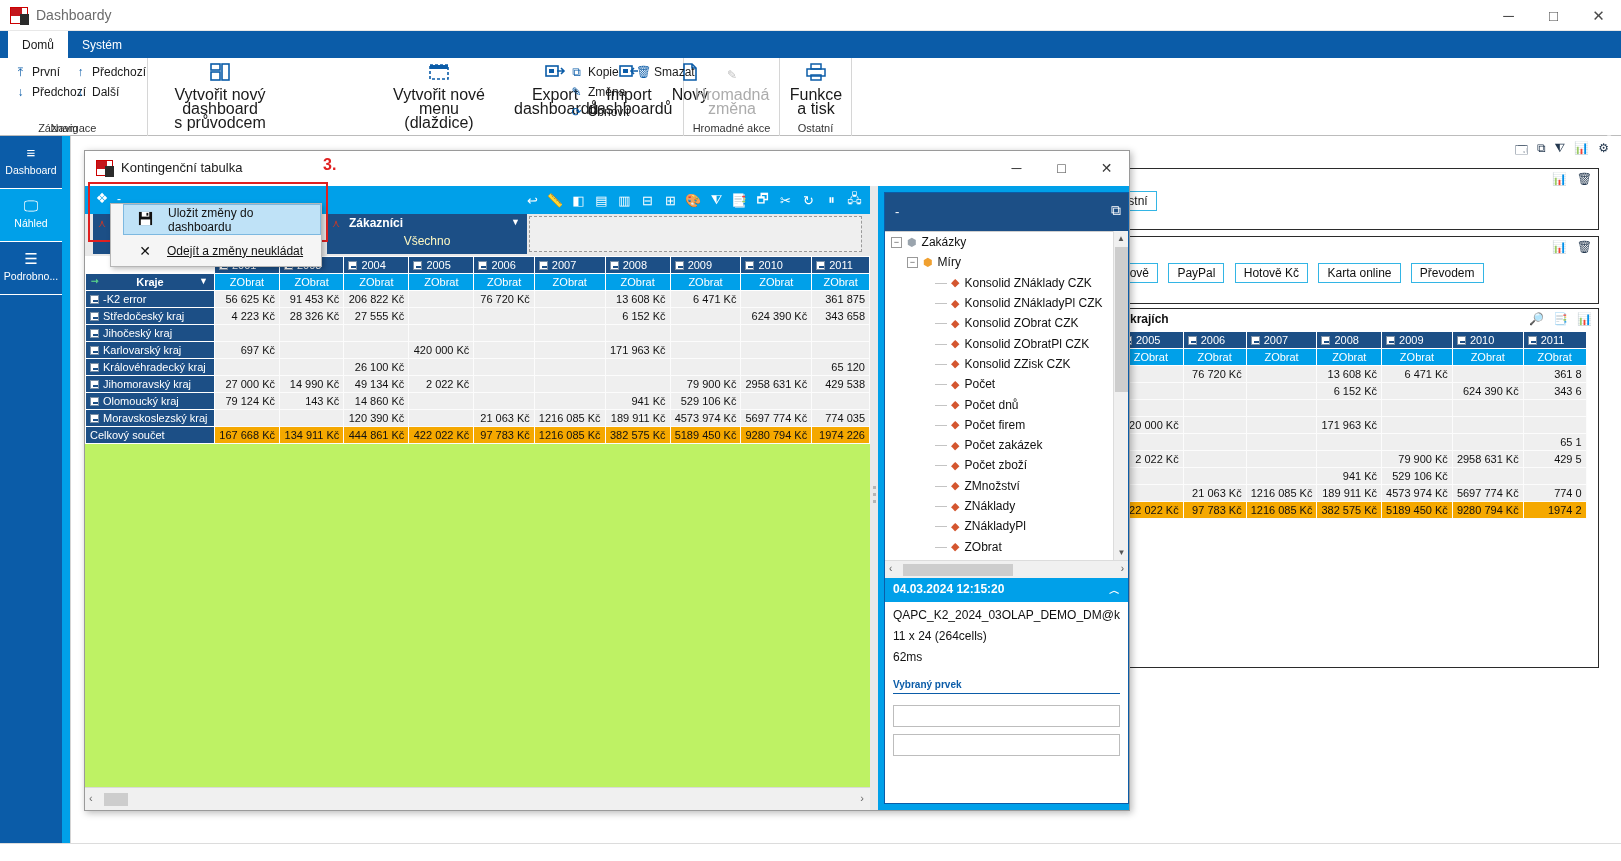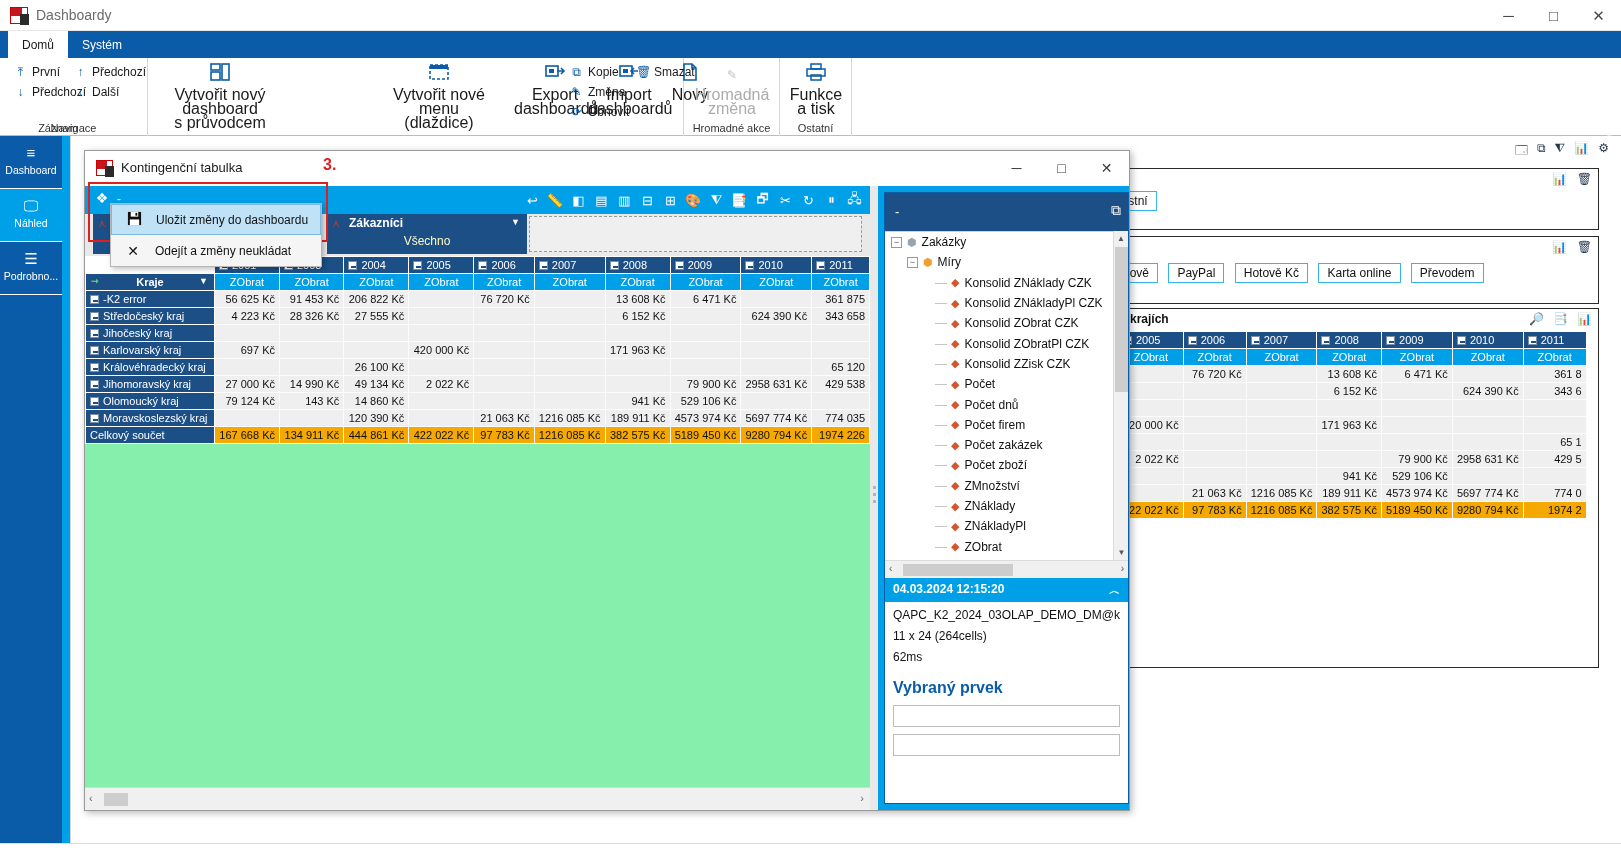--- a/index.html
+++ b/index.html
@@ -82,21 +82,21 @@
   .pv-ic{width:23px;height:28px;display:flex;align-items:center;justify-content:center;color:#fff;font-size:13px;}
 
   .pv-filters{position:absolute;left:0;top:28px;width:785px;height:42px;background:#e9e9e9;}
   .filt{position:absolute;top:0;height:40px;background:#1c4f86;color:#fff;}
   .filt .fico{position:absolute;left:5px;top:3px;color:#c0392b;font-size:11px;}
   .filt .fname{position:absolute;left:22px;top:2px;font-weight:bold;font-size:12px;}
   .filt .fcar{position:absolute;right:7px;top:3px;font-size:9px;}
   .filt .fval{position:absolute;left:0;top:20px;width:100%;text-align:center;font-size:12px;color:#fef9c3;}
   .dropzone{position:absolute;top:2px;height:36px;border:1px dashed #9a9a9a;background:#efefef;}
 
-  .pv-grid{position:absolute;left:0;top:70px;width:785px;height:531px;background:#86efac;overflow:hidden;}
+  .pv-grid{position:absolute;left:0;top:70px;width:785px;height:531px;background:#bef264;overflow:hidden;}
   .pt{border-collapse:collapse;font-size:11px;table-layout:fixed;}
   .pt td,.pt th{padding:1px 4px;height:17px;white-space:nowrap;overflow:hidden;font-weight:normal;}
   .pt th.corner{background:#fff;border:1px solid #fff;}
   .pt th.rowhdr{background:#1c4f86;color:#fff;text-align:center;font-weight:bold;border:1px solid #fff;position:relative;}
   .pt th.yr{background:#1c4f86;color:#fff;text-align:left;border:1px solid #fff;}
   .pt th.mea{background:#00a0e9;color:#fff;text-align:center;border:1px solid #fff;}
   .pt td.rlbl{background:#1c4f86;color:#fff;text-align:left;border:1px solid #fff;}
   .pt td.val{background:#efefef;text-align:right;border:1px solid #fcfcfc;color:#111;}
   .pt td.val.cur{border:1px dotted #111;}
   .pt td.tot{background:#f5a800;text-align:right;border:1px solid #fcfcfc;color:#111;}
@@ -132,26 +132,26 @@
   .tree-vscroll .tk{position:absolute;left:1px;top:16px;width:13px;height:145px;background:#cdcdcd;}
   .tree-hscroll{position:absolute;left:0;top:367px;width:243px;height:18px;background:#f0f0f0;border-top:1px solid #dcdcdc;}
   .tree-hscroll .l{position:absolute;left:4px;top:2px;font-size:10px;color:#555;}
   .tree-hscroll .r{position:absolute;right:4px;top:2px;font-size:10px;color:#555;}
   .tree-hscroll .tk{position:absolute;left:18px;top:3px;width:110px;height:12px;background:#cdcdcd;}
 
   .infobar{position:absolute;left:0;top:385px;width:243px;height:24px;background:#00a0e9;color:#fff;font-weight:bold;font-size:12px;padding:4px 0 0 8px;}
   .infobar .up{position:absolute;right:8px;top:5px;font-size:11px;}
   .infolines{position:absolute;left:0;top:409px;width:243px;padding:6px 8px;font-size:12px;color:#111;}
   .infolines div{margin-bottom:7px;white-space:nowrap;overflow:hidden;}
-  .selhdr{position:absolute;left:8px;top:486px;width:227px;font-weight:bold;color:#0b5ca8;font-size:16px;padding-bottom:11px;border-bottom:1px solid #0b5ca8;}
+  .selhdr{position:absolute;left:8px;top:486px;width:227px;font-weight:bold;color:#0b5ca8;font-size:10px;padding-bottom:3px;border-bottom:1px solid #0b5ca8;}
   .selin{position:absolute;left:8px;width:227px;height:22px;background:#fff;border:1px solid #bdbdbd;}
 
   
   .ctxhl{position:absolute;left:88px;top:182px;width:240px;height:60px;border:2px solid #e02020;}
-  .ctx{position:absolute;left:110px;top:203px;width:212px;background:#f5f5f5;border:1px solid #b6b6b6;box-shadow:2px 2px 5px rgba(0,0,0,.25);}
+  .ctx{position:absolute;left:110px;top:203px;width:212px;background:#f5f5f5;border:1px solid #b6b6b6;box-shadow:2px 2px 5px rgba(0,0,0,.25);padding-left:12px;}
   .ctx-item{height:31px;display:flex;align-items:center;padding-left:8px;font-size:12px;color:#111;}
   .ctx-item.hl{background:#bfe2f7;border:1px solid #7cb8e0;}
   .ctx-item .ci{width:28px;text-align:center;font-size:14px;color:#111;}
   .status{position:absolute;left:0;bottom:0;width:1621px;height:18px;background:#fff;border-top:1px solid #dcdcdc;}
 </style>
 </head>
 <body>
 
 <div class="titlebar">
   <div class="tb-logo">
@@ -844,17 +844,17 @@
           <rect x="1" y="1" width="14" height="14" fill="#111"></rect>
           <rect x="4" y="1" width="8" height="5" fill="#fff"></rect>
           <rect x="9" y="2" width="2" height="3" fill="#111"></rect>
           <rect x="3" y="9" width="10" height="6" fill="#fff"></rect>
         </svg>
     </span>
     <span style="margin-left:8px;">Uložit změny do dashboardu</span>
   </div>
   <div class="ctx-item">
     <span class="ci">✕</span>
-    <span style="margin-left:8px;">Odejít a změny neukládat</span>
+    <span style="margin-left:8px;text-decoration:underline;">Odejít a změny neukládat</span>
   </div>
 </div>
 
 <div class="status"></div>
 
 </body></html>

